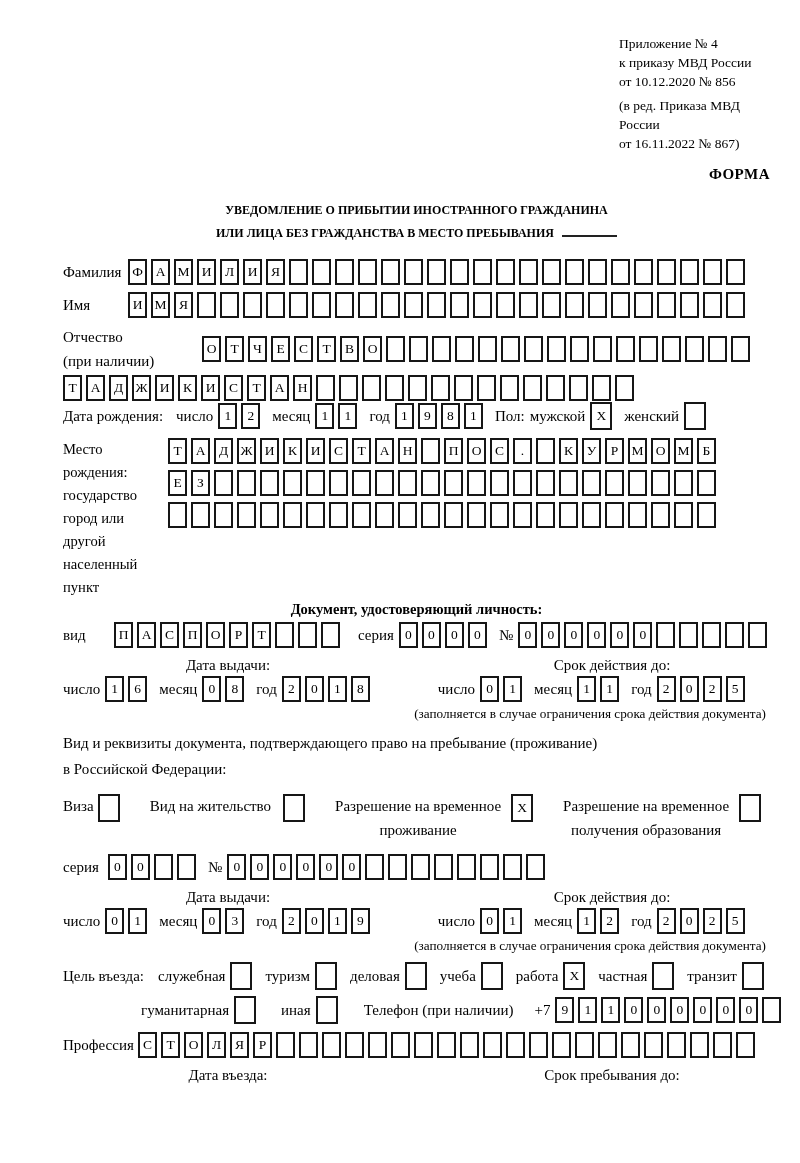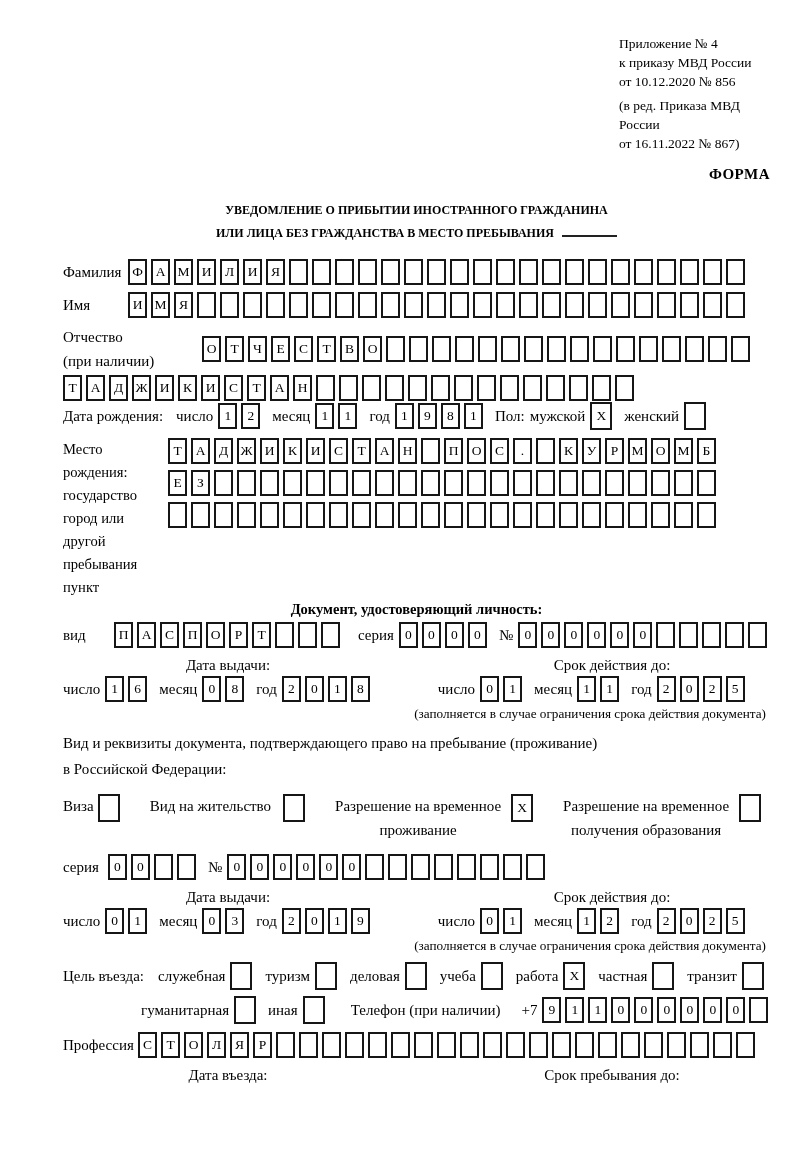--- a/index.html
+++ b/index.html
@@ -232,21 +232,21 @@
     <span class="cells lg">
         <span class="cell"></span>
       </span>
   </div>
 
   <div class="bp">
     <div class="lcol">
       <div>Место рождения:</div>
       <div>государство</div>
       <div>город или другой</div>
-      <div>пребывания пункт</div>
+      <div>населенный пункт</div>
     </div>
     <div class="rcol">
       <div class="cells">
           <span class="cell">Т</span>
           <span class="cell">А</span>
           <span class="cell">Д</span>
           <span class="cell">Ж</span>
           <span class="cell">И</span>
           <span class="cell">К</span>
           <span class="cell">И</span>
@@ -561,21 +561,21 @@
     </span>
   </div>
 
   <div class="drow" style="margin-top:6px;padding-left:78px">
     <span class="opt" style="margin-left:0">
       <span class="cblabel">гуманитарная</span>
       <span class="cells lg">
           <span class="cell"></span>
         </span>
     </span>
-    <span class="opt" style="margin-left:8px">
+    <span class="opt" style="margin-left:21px">
       <span class="cblabel">иная</span>
       <span class="cells lg">
           <span class="cell"></span>
         </span>
     </span>
     <span class="dlbl" style="margin-left:22px">Телефон (при наличии)</span>
     <span class="dlbl" style="margin-left:16px">+7</span>
     <span class="cells">
         <span class="cell">9</span>
         <span class="cell">1</span>

